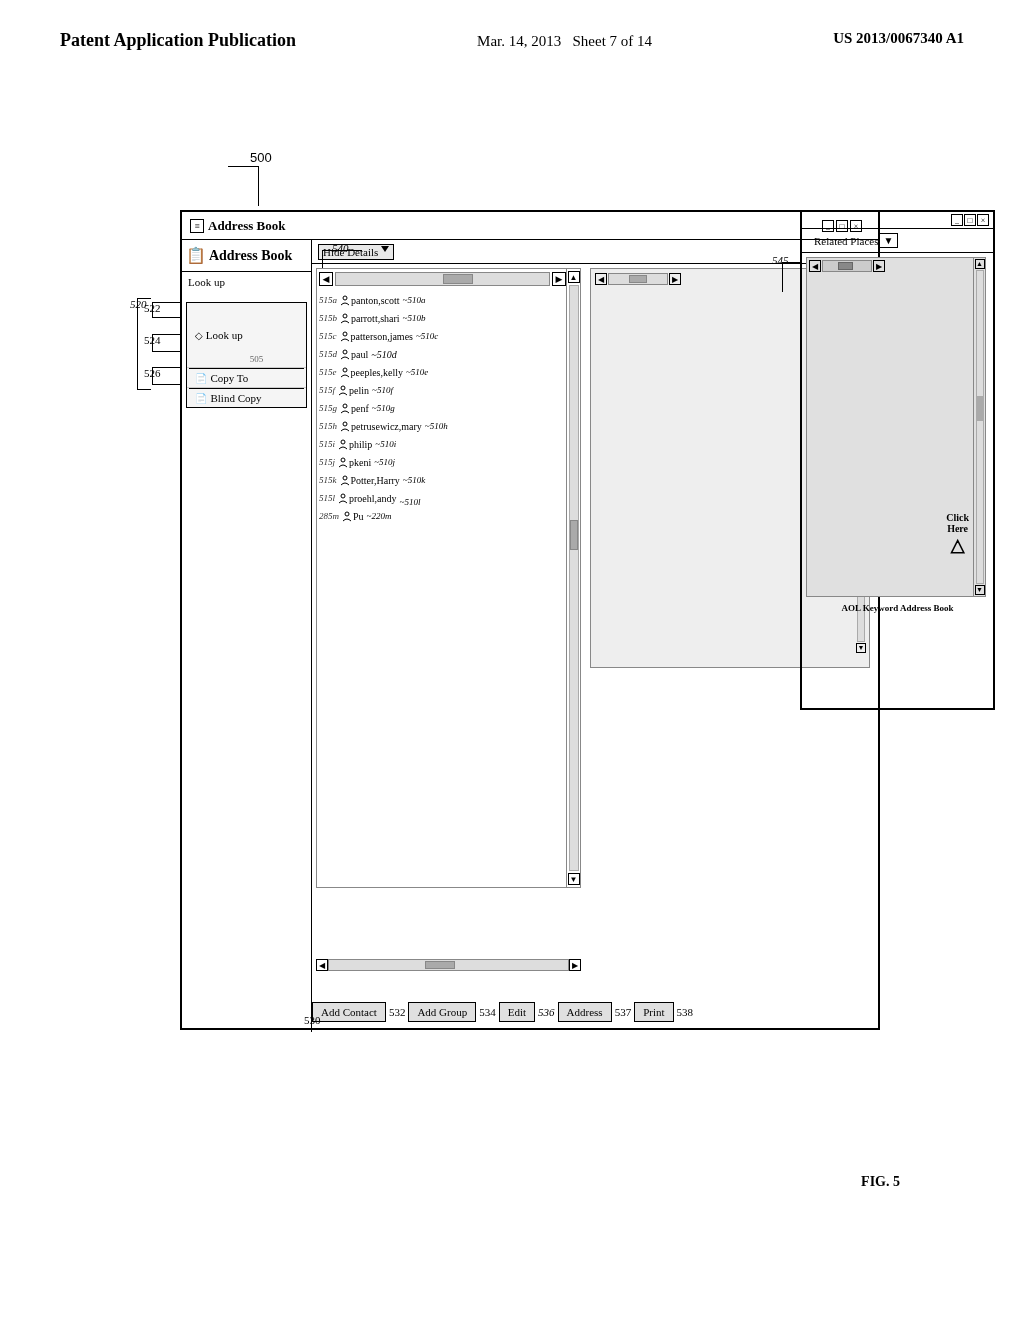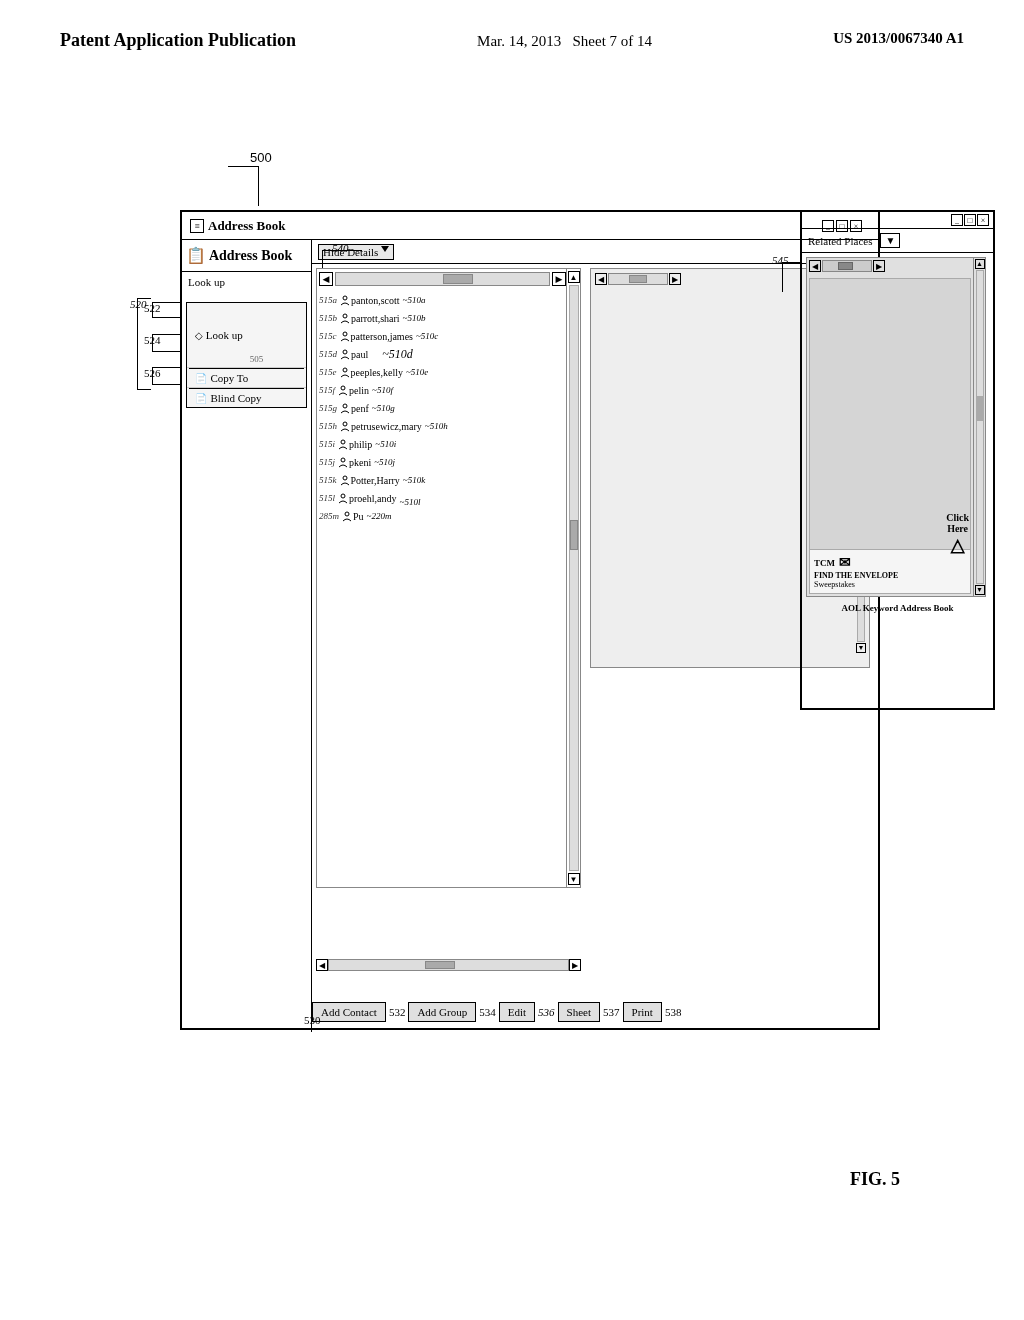--- a/index.html
+++ b/index.html
@@ -334,21 +334,21 @@
       justify-content: center;
       font-size: 8px;
       margin-bottom: 2px;
     }
 
     
     .fig-label {
       position: absolute;
       bottom: 20px;
       right: 40px;
-      font-size: 18px;
+      font-size: 14px;
       font-weight: bold;
     }
   </style>
 </head>
 <body>
 
 <div class="header">
   <div class="header-left">Patent Application Publication</div>
   <div class="header-center">
     <span>Mar. 14, 2013</span>&nbsp;&nbsp;
@@ -478,21 +478,21 @@
             <span>patterson,james</span>
             <span style="font-size:9px; margin-left:3px; font-style:italic;">~510c</span>
           </div>
           <div class="contact-row">
             <span class="contact-label">515d</span>
             <svg class="person-icon-svg" viewBox="0 0 12 12">
                 <circle cx="6" cy="4" r="2" fill="none" stroke="#000" stroke-width="1"></circle>
                 <path d="M2 11 Q6 7 10 11" fill="none" stroke="#000" stroke-width="1"></path>
               </svg>
             <span>paul</span>
-            <span style="font-size:12px; margin-left:14px; font-style:italic;text-align:center;">~510d</span>
+            <span style="font-size:10px; margin-left:3px; font-style:italic;text-align:center;">~510d</span>
           </div>
           <div class="contact-row">
             <span class="contact-label">515e</span>
             <svg class="person-icon-svg" viewBox="0 0 12 12">
                 <circle cx="6" cy="4" r="2" fill="none" stroke="#000" stroke-width="1"></circle>
                 <path d="M2 11 Q6 7 10 11" fill="none" stroke="#000" stroke-width="1"></path>
               </svg>
             <span>peeples,kelly</span>
             <span style="font-size:9px; margin-left:3px; font-style:italic;">~510e</span>
           </div>
@@ -606,21 +606,21 @@
         <div style="width:12px; height:12px; border:1px solid #000; display:flex; align-items:center; justify-content:center; font-size:8px;">▶</div>
       </div>
 
       <div style="position:absolute; bottom:10px; left:0; width:560px; display:flex; gap:3px; align-items:center;">
         <div class="btn">Add Contact</div>
         <span style="font-size:11px;">532</span>
         <div class="btn">Add Group</div>
         <span style="font-size:11px;">534</span>
         <div class="btn">Edit</div>
         <span style="font-size:11px;font-style:italic;">536</span>
-        <div class="btn">Sheet</div>
+        <div class="btn">Address</div>
         <span style="font-size:11px;">537</span>
         <div class="btn">Print</div>
         <span style="font-size:11px;">538</span>
       </div>
 
       <div style="position:absolute; bottom:6px; left:-8px; font-size:11px;">530</div>
 
       <div style="position:absolute; top:2px; left:20px; font-size:11px; font-style:italic;">540</div>
       <div style="position:absolute; top:10px; left:10px; width:40px; height:1px; background:#000;"></div>
       <div style="position:absolute; top:10px; left:10px; width:1px; height:18px; background:#000;"></div>
@@ -631,52 +631,41 @@
 
     <div class="ad-titlebar">
       <div style="font-size:10px;"></div>
       <div class="ad-controls">
         <div class="ad-ctrl">_</div>
         <div class="ad-ctrl">□</div>
         <div class="ad-ctrl">×</div>
       </div>
     </div>
 
-    <div style="padding:4px 6px; display:flex; align-items:center; gap:8px; border-bottom:1px solid #000;">
+    <div style="padding:4px 12px; display:flex; align-items:center; gap:0; border-bottom:1px solid #000;">
       <span style="font-size:11px;">Related Places</span>
       <div style="border:1px solid #000; padding:1px 4px; font-size:10px; display:flex; align-items:center; gap:2px; cursor:pointer;">
         <span>▼</span>
       </div>
     </div>
 
     <div style="position:absolute; top:42px; left:-30px; font-size:11px; font-style:italic;">545</div>
     <div style="position:absolute; top:50px; left:-20px; width:20px; height:1px; background:#000;"></div>
     <div style="position:absolute; top:50px; left:-20px; width:1px; height:30px; background:#000;"></div>
 
     <div style="position:relative; margin:4px; width:180px; height:340px; border:1px solid #888; background:#e0e0e0; overflow:hidden;">
 
       <div style="position:absolute; top:2px; left:2px; display:flex; align-items:center;">
         <div style="width:12px; height:12px; border:1px solid #000; display:flex; align-items:center; justify-content:center; font-size:8px;">◀</div>
         <div style="width:50px; height:12px; border:1px solid #888; background:#ccc; margin:0 1px; position:relative;">
           <div style="position:absolute; top:1px; left:15px; width:15px; height:8px; background:#888; border:1px solid #666;"></div>
         </div>
         <div style="width:12px; height:12px; border:1px solid #000; display:flex; align-items:center; justify-content:center; font-size:8px;">▶</div>
       </div>
 
-      <div style="position:absolute; top:20px; left:2px; right:14px; bottom:2px; background:#d5d5d5; border:1px solid #aaa;">
-
-        <div style="position:absolute; bottom:0; left:0; right:0; padding:4px; background:#f5f5f5; border-top:1px solid #aaa;">
-          <div style="font-size:9px; font-weight:bold; display:flex; align-items:center; gap:4px;">
-            <span>TCM</span>
-            <span style="font-size:14px;">✉</span>
-          </div>
-          <div style="font-size:8px; font-weight:bold;">FIND THE ENVELOPE</div>
-          <div style="font-size:8px;">Sweepstakes</div>
-        </div>
-      </div>
 
       <div style="position:absolute; right:0; top:0; width:12px; height:100%; border-left:1px solid #888; display:flex; flex-direction:column; align-items:center;">
         <div style="width:10px; height:10px; border:1px solid #000; display:flex; align-items:center; justify-content:center; font-size:7px; margin-top:1px;">▲</div>
         <div style="flex:1; width:8px; background:#ddd; border:1px solid #aaa; margin:1px 0; position:relative;">
           <div style="position:absolute; top:40%; left:0; width:6px; height:25px; background:#aaa;"></div>
         </div>
         <div style="width:10px; height:10px; border:1px solid #000; display:flex; align-items:center; justify-content:center; font-size:7px; margin-bottom:1px;">▼</div>
       </div>
 
       <div class="click-here-box" style="position:absolute; bottom:40px; right:16px;">

